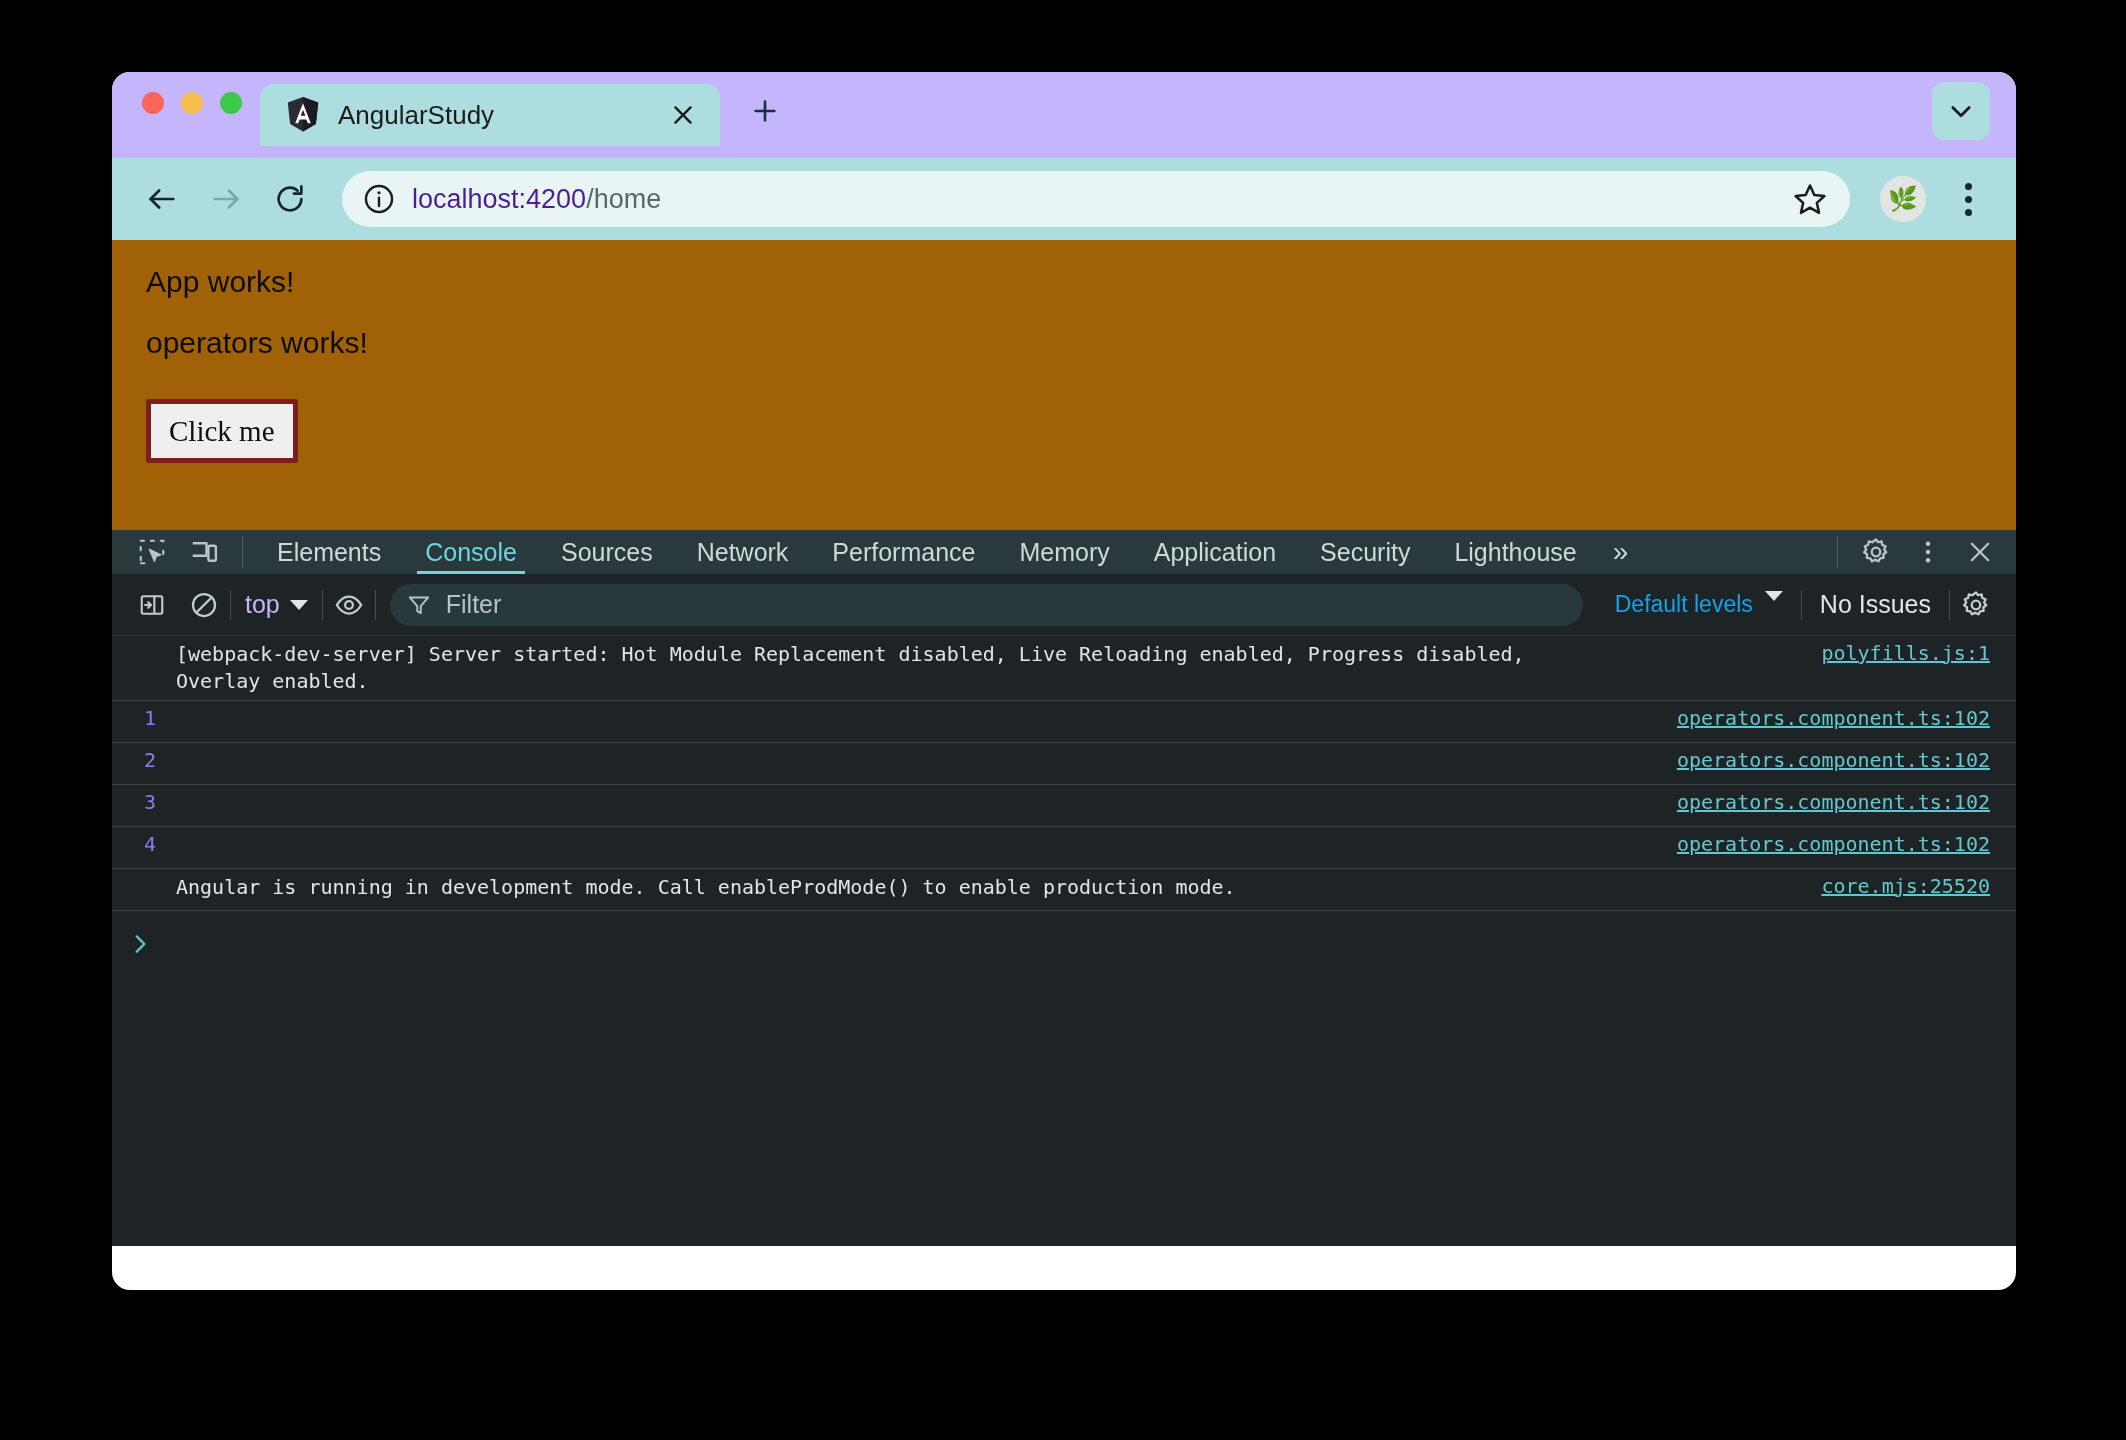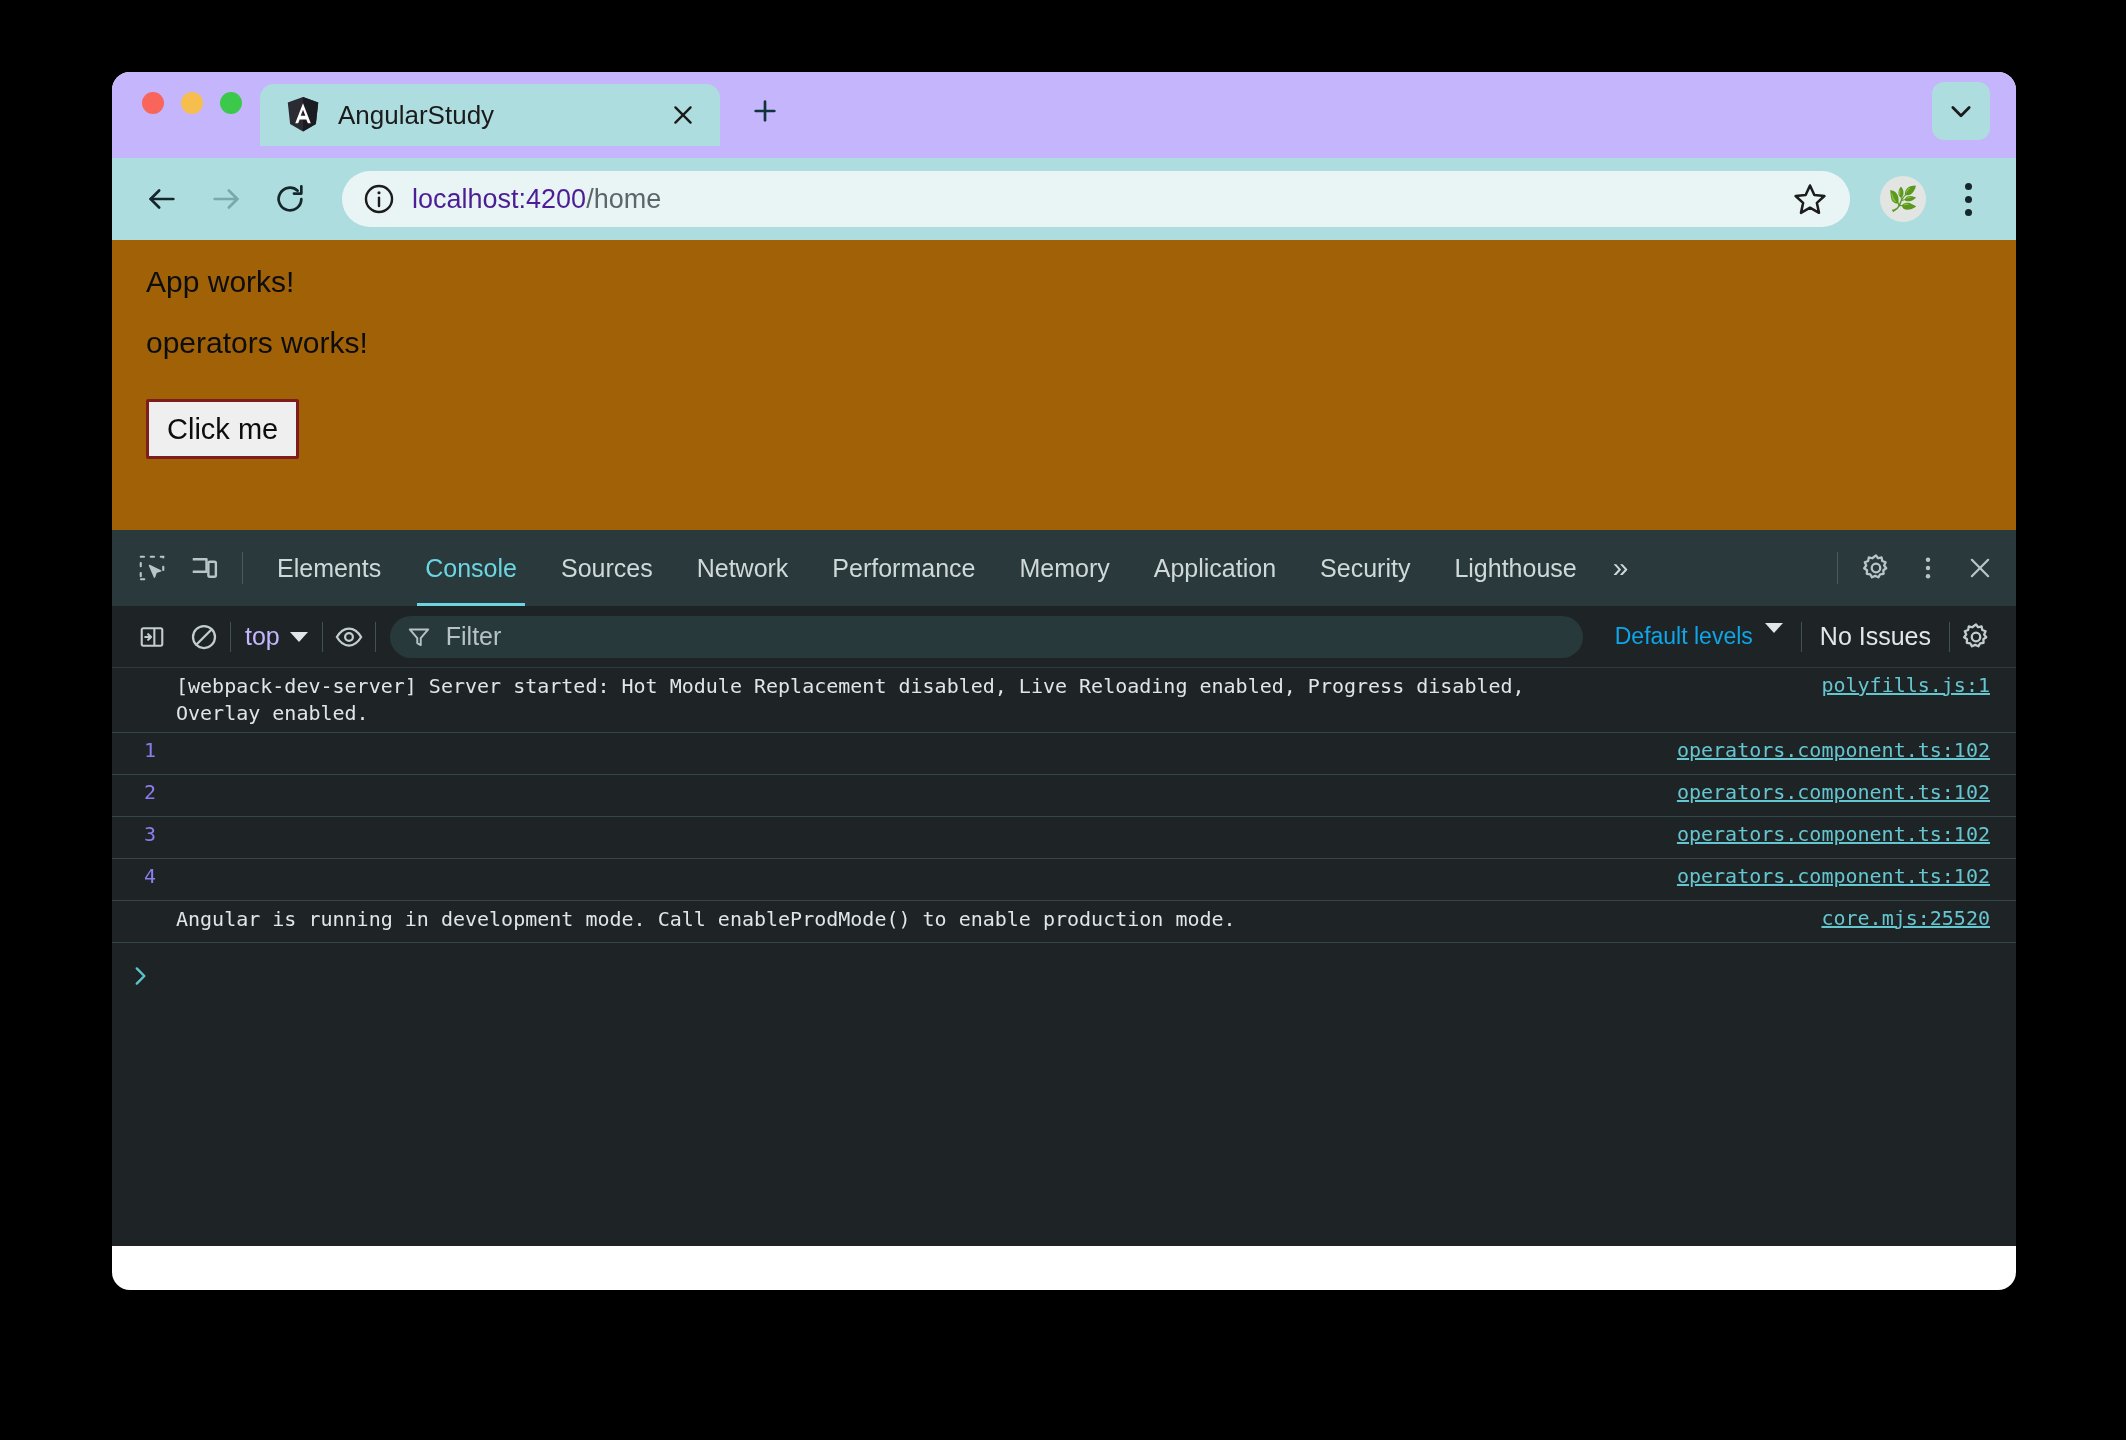--- a/index.html
+++ b/index.html
@@ -129,33 +129,33 @@
     font-size: 30px; color: #0d0d0d;
     margin: 0 0 0 0; padding: 8px 0 8px 26px;
     line-height: 1.18;
   }
   .page-line.second { padding-top: 18px; }
   .click-btn {
     margin: 30px 0 0 26px;
     display: inline-block;
     padding: 9px 18px;
     font-size: 29px;
-    font-family: Liberation Sans, sans-serif;
+    font-family: Liberation Serif, serif;
     color: #0d0d0d;
     background: #EFEFEF;
-    border: 3px solid #7f1d1d;
+    border: 5px solid #7f1d1d;
     border-radius: 2px;
     line-height: 1.25;
   }
 
   
   .devtools { background: #1E2426; height: 716px; display: flex; flex-direction: column; }
 
   .dt-tabbar {
-    height: 76px;
+    height: 44px;
     background: #2A3A3C;
     display: flex; align-items: center;
     padding: 0 10px 0 14px;
     flex: none;
   }
   .dt-icon-btn {
     width: 52px; height: 52px; flex: none;
     display: flex; align-items: center; justify-content: center;
     color: #b9c5c6;
   }

